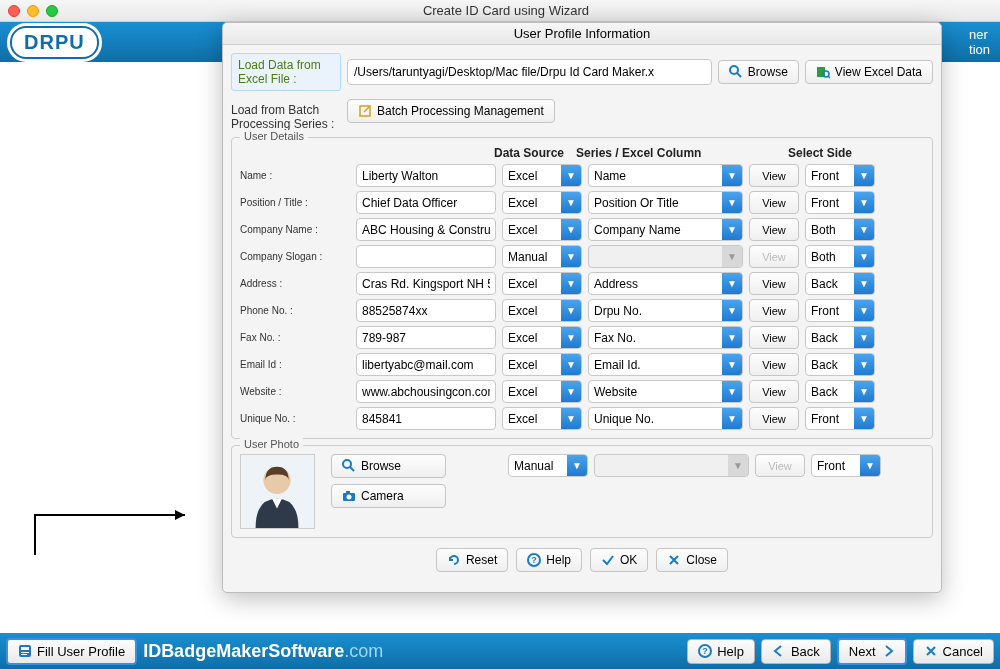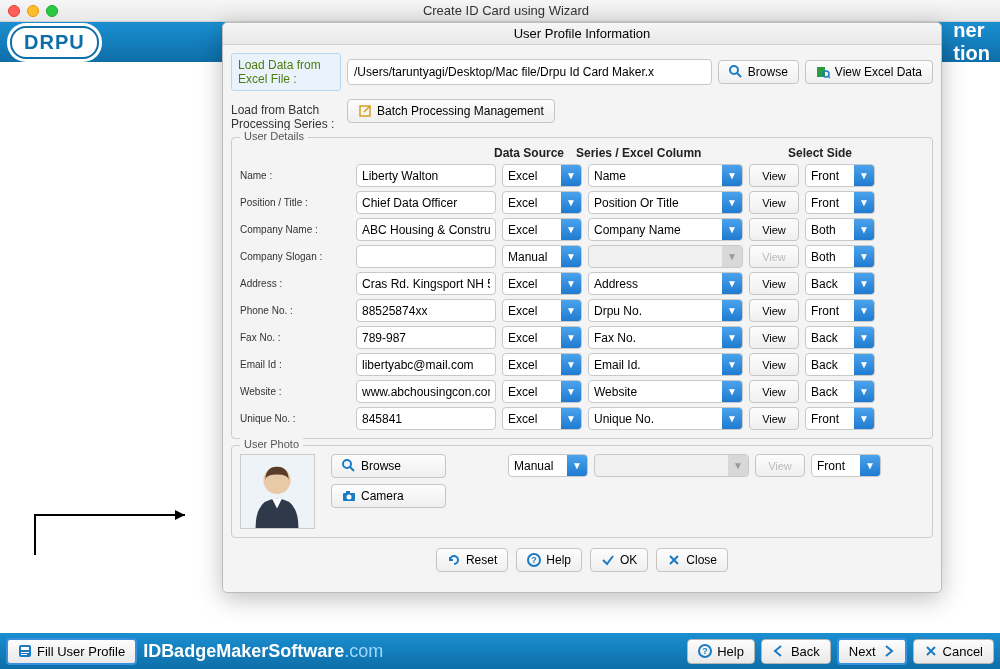--- a/index.html
+++ b/index.html
@@ -9,21 +9,21 @@
 .traffic { display: flex; gap: 7px; margin-right: 12px; }
 .tl { width: 12px; height: 12px; border-radius: 50%; }
 .tl.r { background: #ff5f57; border: 1px solid #e33e32; }
 .tl.y { background: #ffbd2e; border: 1px solid #e09e00; }
 .tl.g { background: #28c940; border: 1px solid #17a82c; }
 .titlebar .title { flex: 1; text-align: center; margin-left: -50px; }
 
 .bg-main { position: absolute; top: 22px; left: 0; right: 0; bottom: 0; background: #fff; }
 .bg-header { height: 40px; background: linear-gradient(#1a8fd1,#0e6ea8); display: flex; align-items: center; padding: 0 10px; }
 .logo { background: #fff; color: #0e6ea8; font-weight: 900; font-size: 20px; padding: 3px 12px; border-radius: 16px; border: 2px solid #0e6ea8; box-shadow: 0 0 0 3px #fff; letter-spacing: 1px; }
-.bg-header .right-txt { margin-left: auto; color: #fff; font-size: 20px; font-weight: 700; }
+.bg-header .right-txt { margin-left: auto; color: #fff; font-size: 13px; font-weight: 400; }
 
 .bg-footer { position: absolute; bottom: 0; left: 0; right: 0; height: 36px; background: linear-gradient(#1a8fd1,#0e6ea8); display: flex; align-items: center; padding: 0 6px; gap: 6px; margin-top: 8px; }
 .bg-footer .watermark { flex:1; color:#fff; font-weight:700; font-size:18px; }
 .bg-footer .watermark .dotcom { color: #9ed8ff; font-weight:400;}
 .bg-footer .btn-ftr { background: linear-gradient(#fdfdfd,#e9e9e9); border: 1px solid #b5b5b5; border-radius: 4px; padding: 4px 10px; font-size: 13px; display: flex; align-items: center; gap: 5px; cursor: pointer; }
 .bg-footer .btn-ftr.primary { border: 2px solid #3a8fde; }
 .icn { width: 14px; height: 14px; display: inline-block; }
 
 .arrow-callout { position: absolute; left: 30px; top: 510px; }
 .arrow-callout svg { overflow: visible; }

